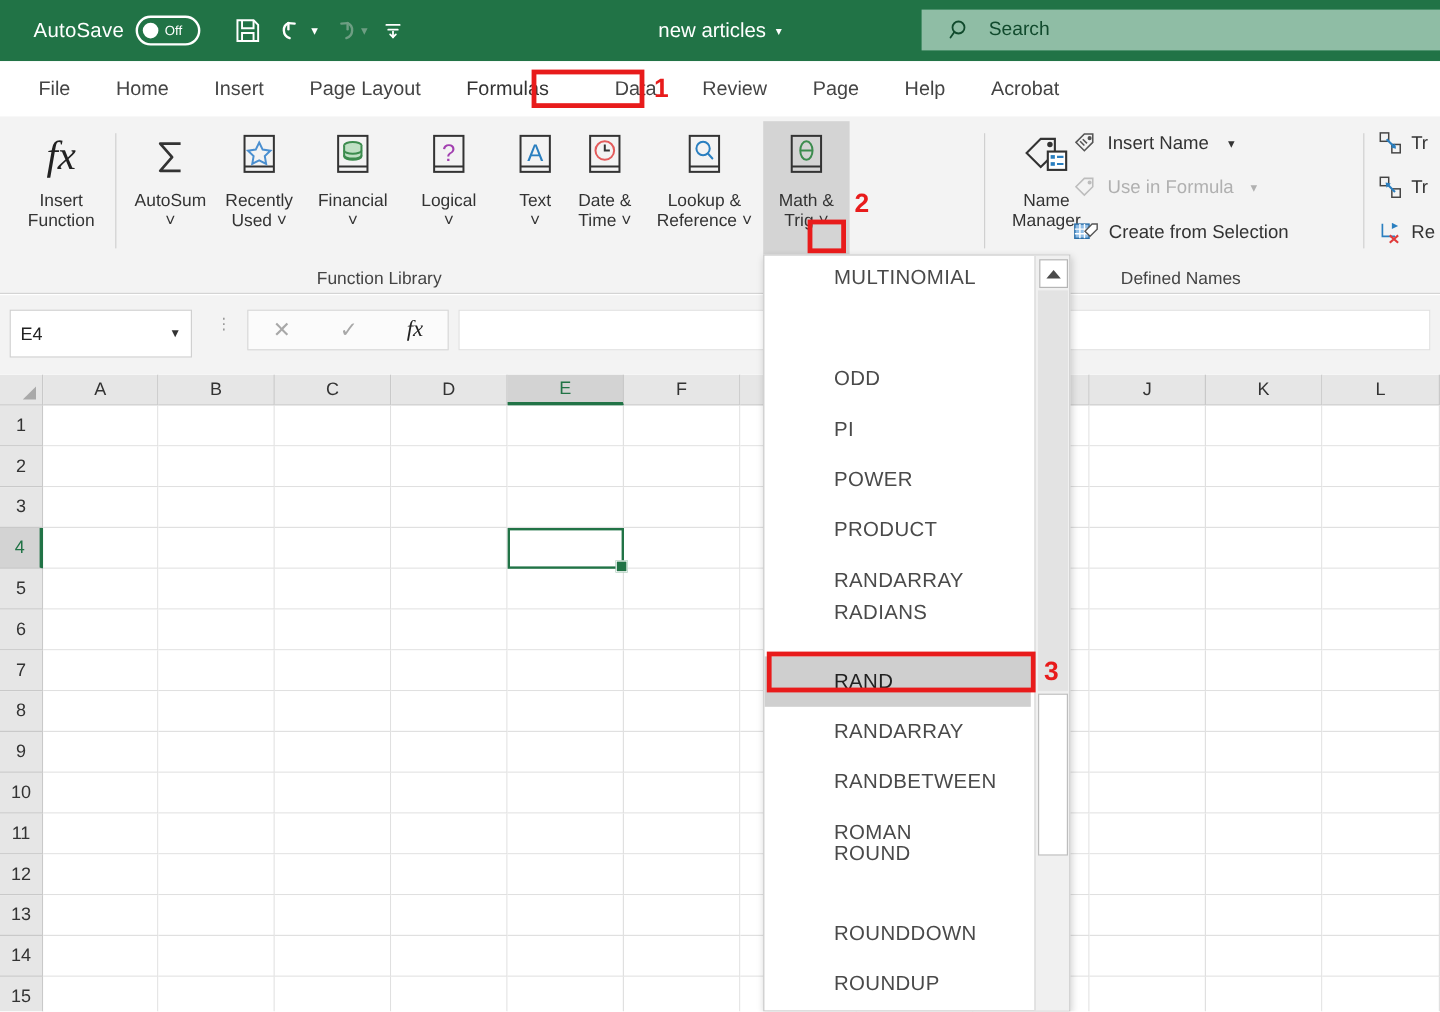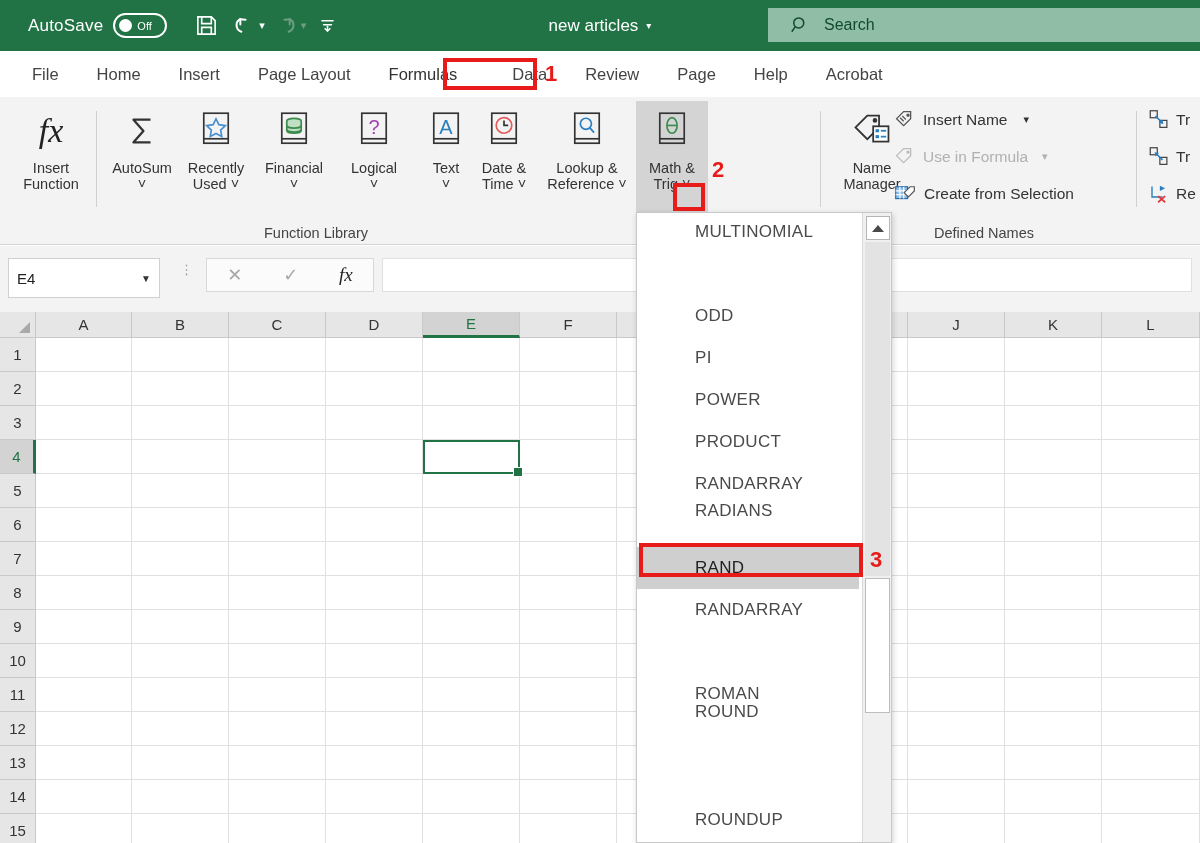--- a/index.html
+++ b/index.html
@@ -709,22 +709,24 @@
   <div class="dropdown">
     <div class="dd-item" style="top:-2px;">MULTINOMIAL</div>
     <div class="dd-item" style="top:82px;">ODD</div>
     <div class="dd-item" style="top:124px;">PI</div>
     <div class="dd-item" style="top:166px;">POWER</div>
     <div class="dd-item" style="top:208px;">PRODUCT</div>
     <div class="dd-item" style="top:250px;">RANDARRAY</div>
     <div class="dd-item" style="top:277px;">RADIANS</div>
     <div class="dd-item sel" style="top:334px; width:222px;">RAND</div>
     <div class="dd-item" style="top:376px;">RANDARRAY</div>
+    <div class="dd-item" style="top:418px;">RANDBETWEEN</div>
     <div class="dd-item" style="top:460px;">ROMAN</div>
     <div class="dd-item" style="top:478px;">ROUND</div>
+    <div class="dd-item" style="top:544px;">ROUNDDOWN</div>
     <div class="dd-item" style="top:586px;">ROUNDUP</div>
 
     <div class="dd-scrollbar">
       <div class="dd-track-top"></div>
       <div class="dd-upbtn">
           <div class="tri"></div>
         </div>
       <div class="dd-thumb"></div>
     </div>
   </div>

